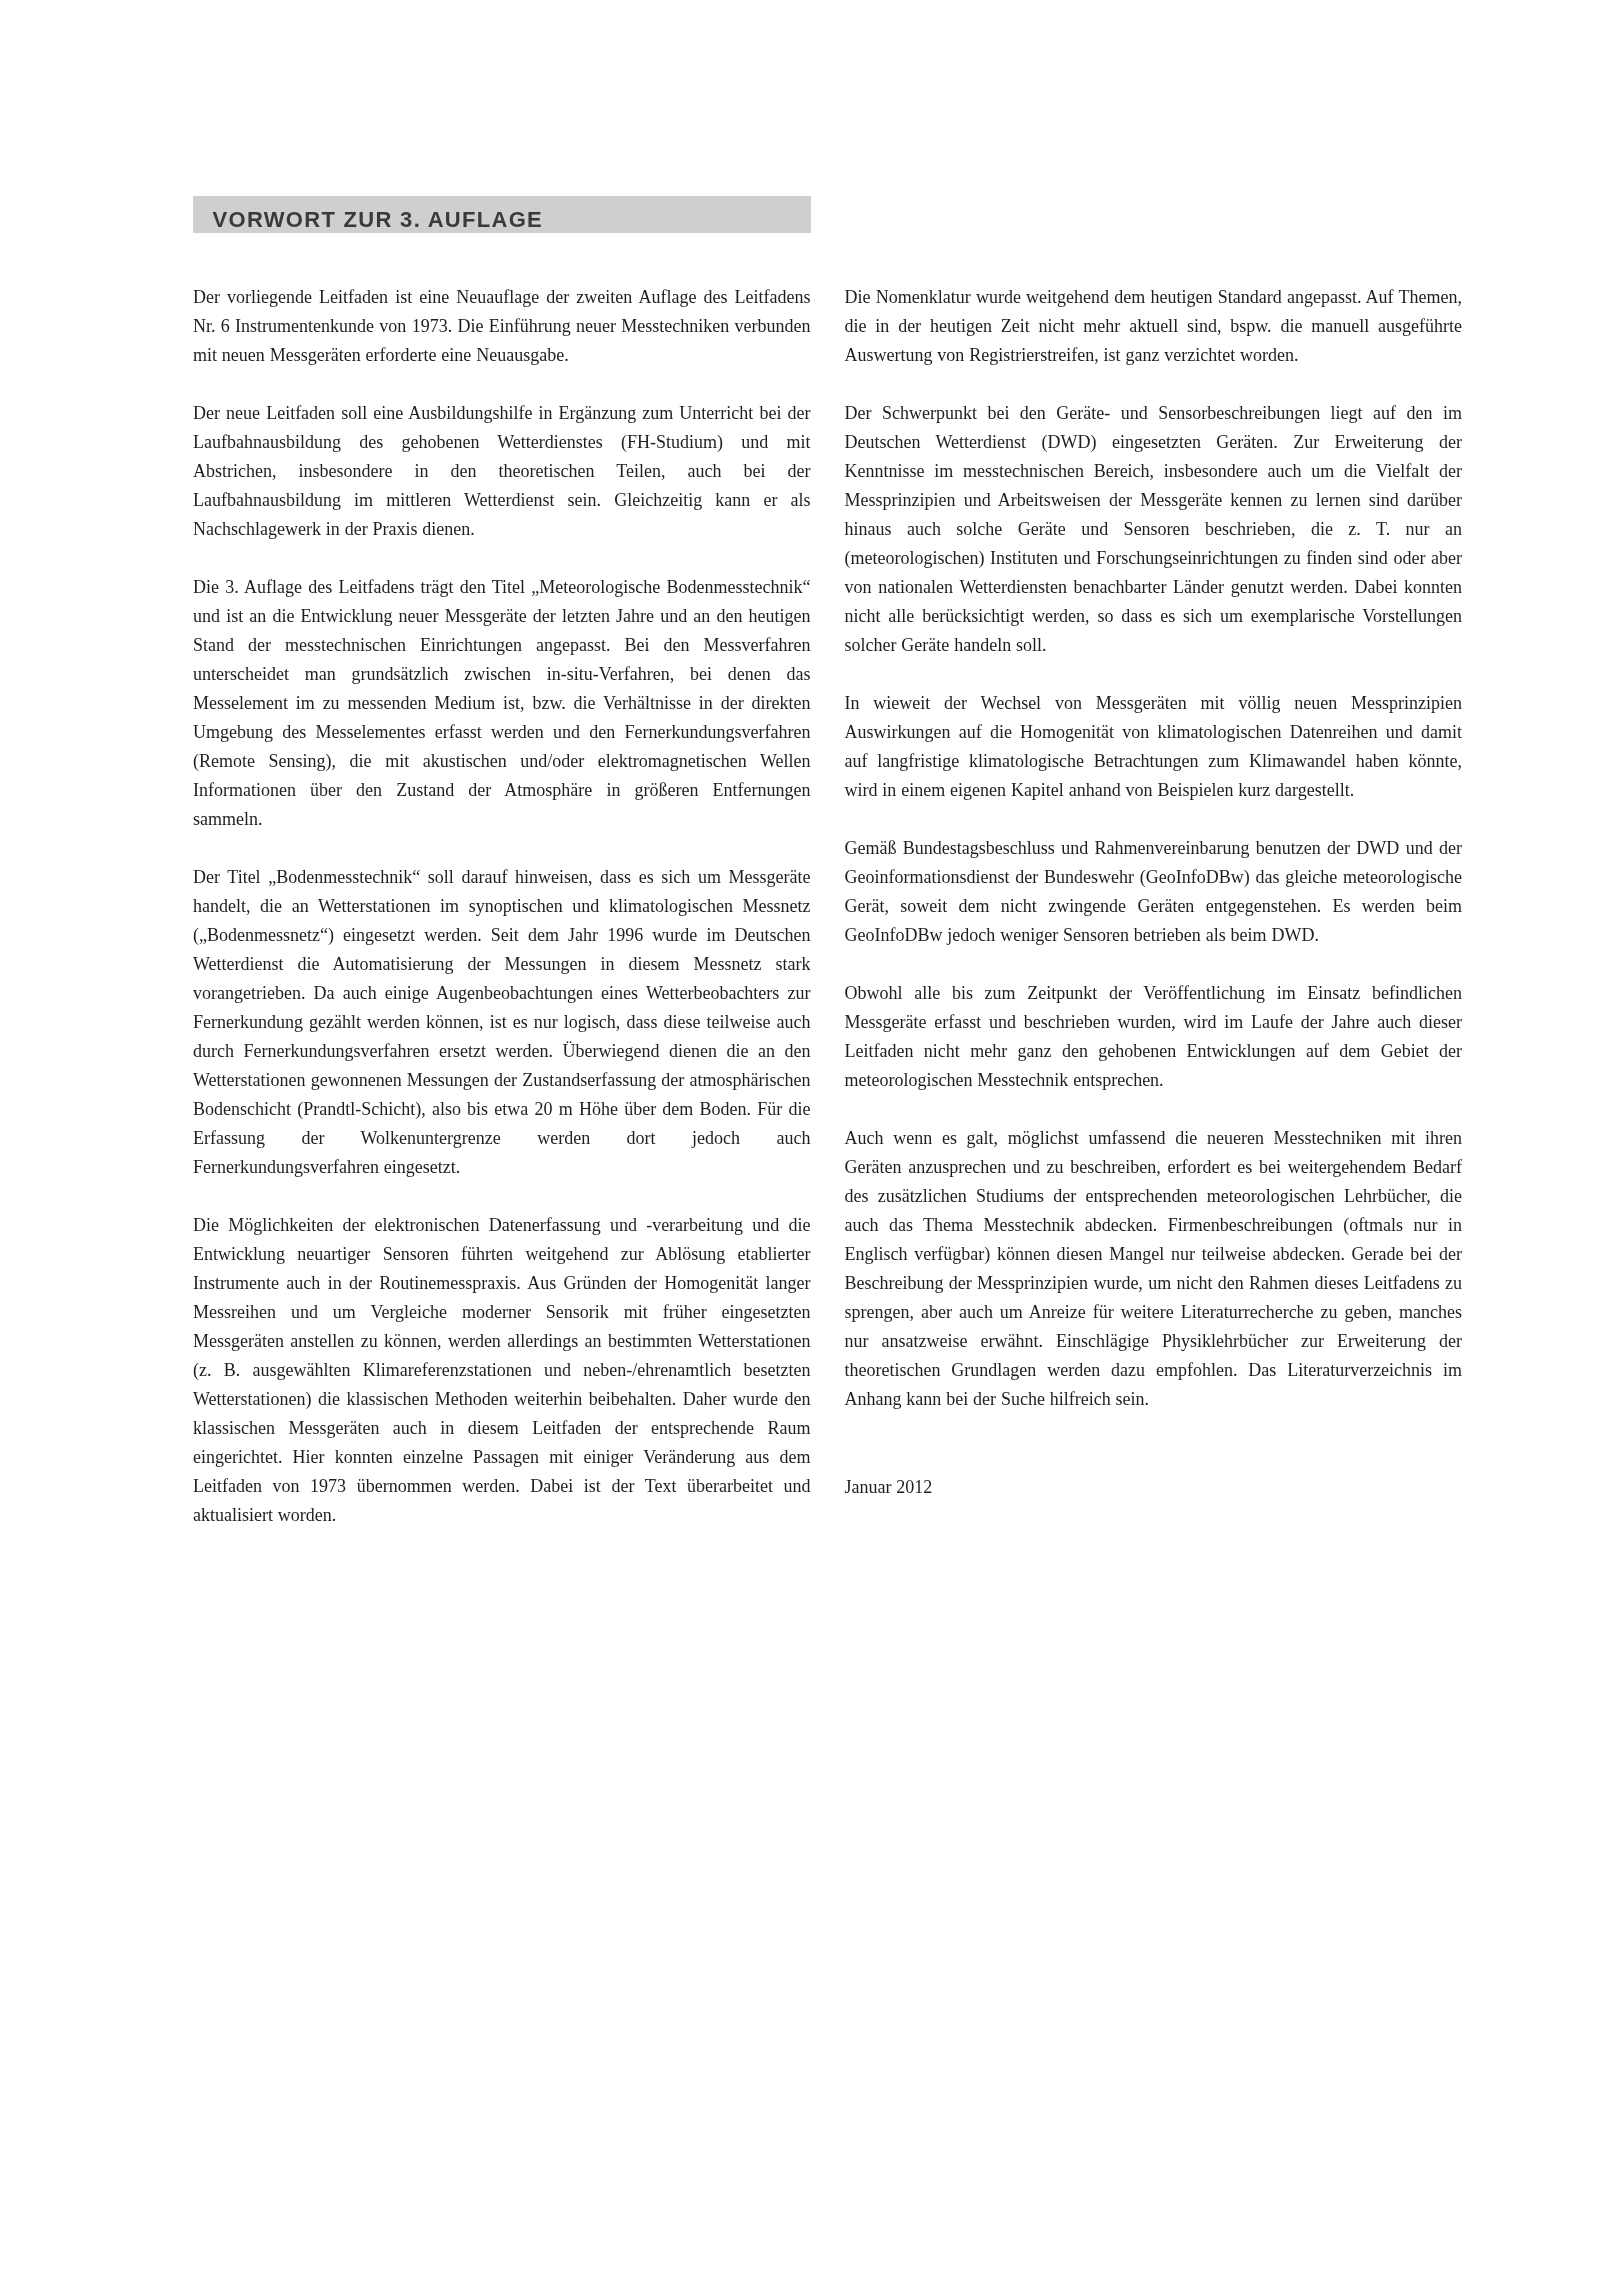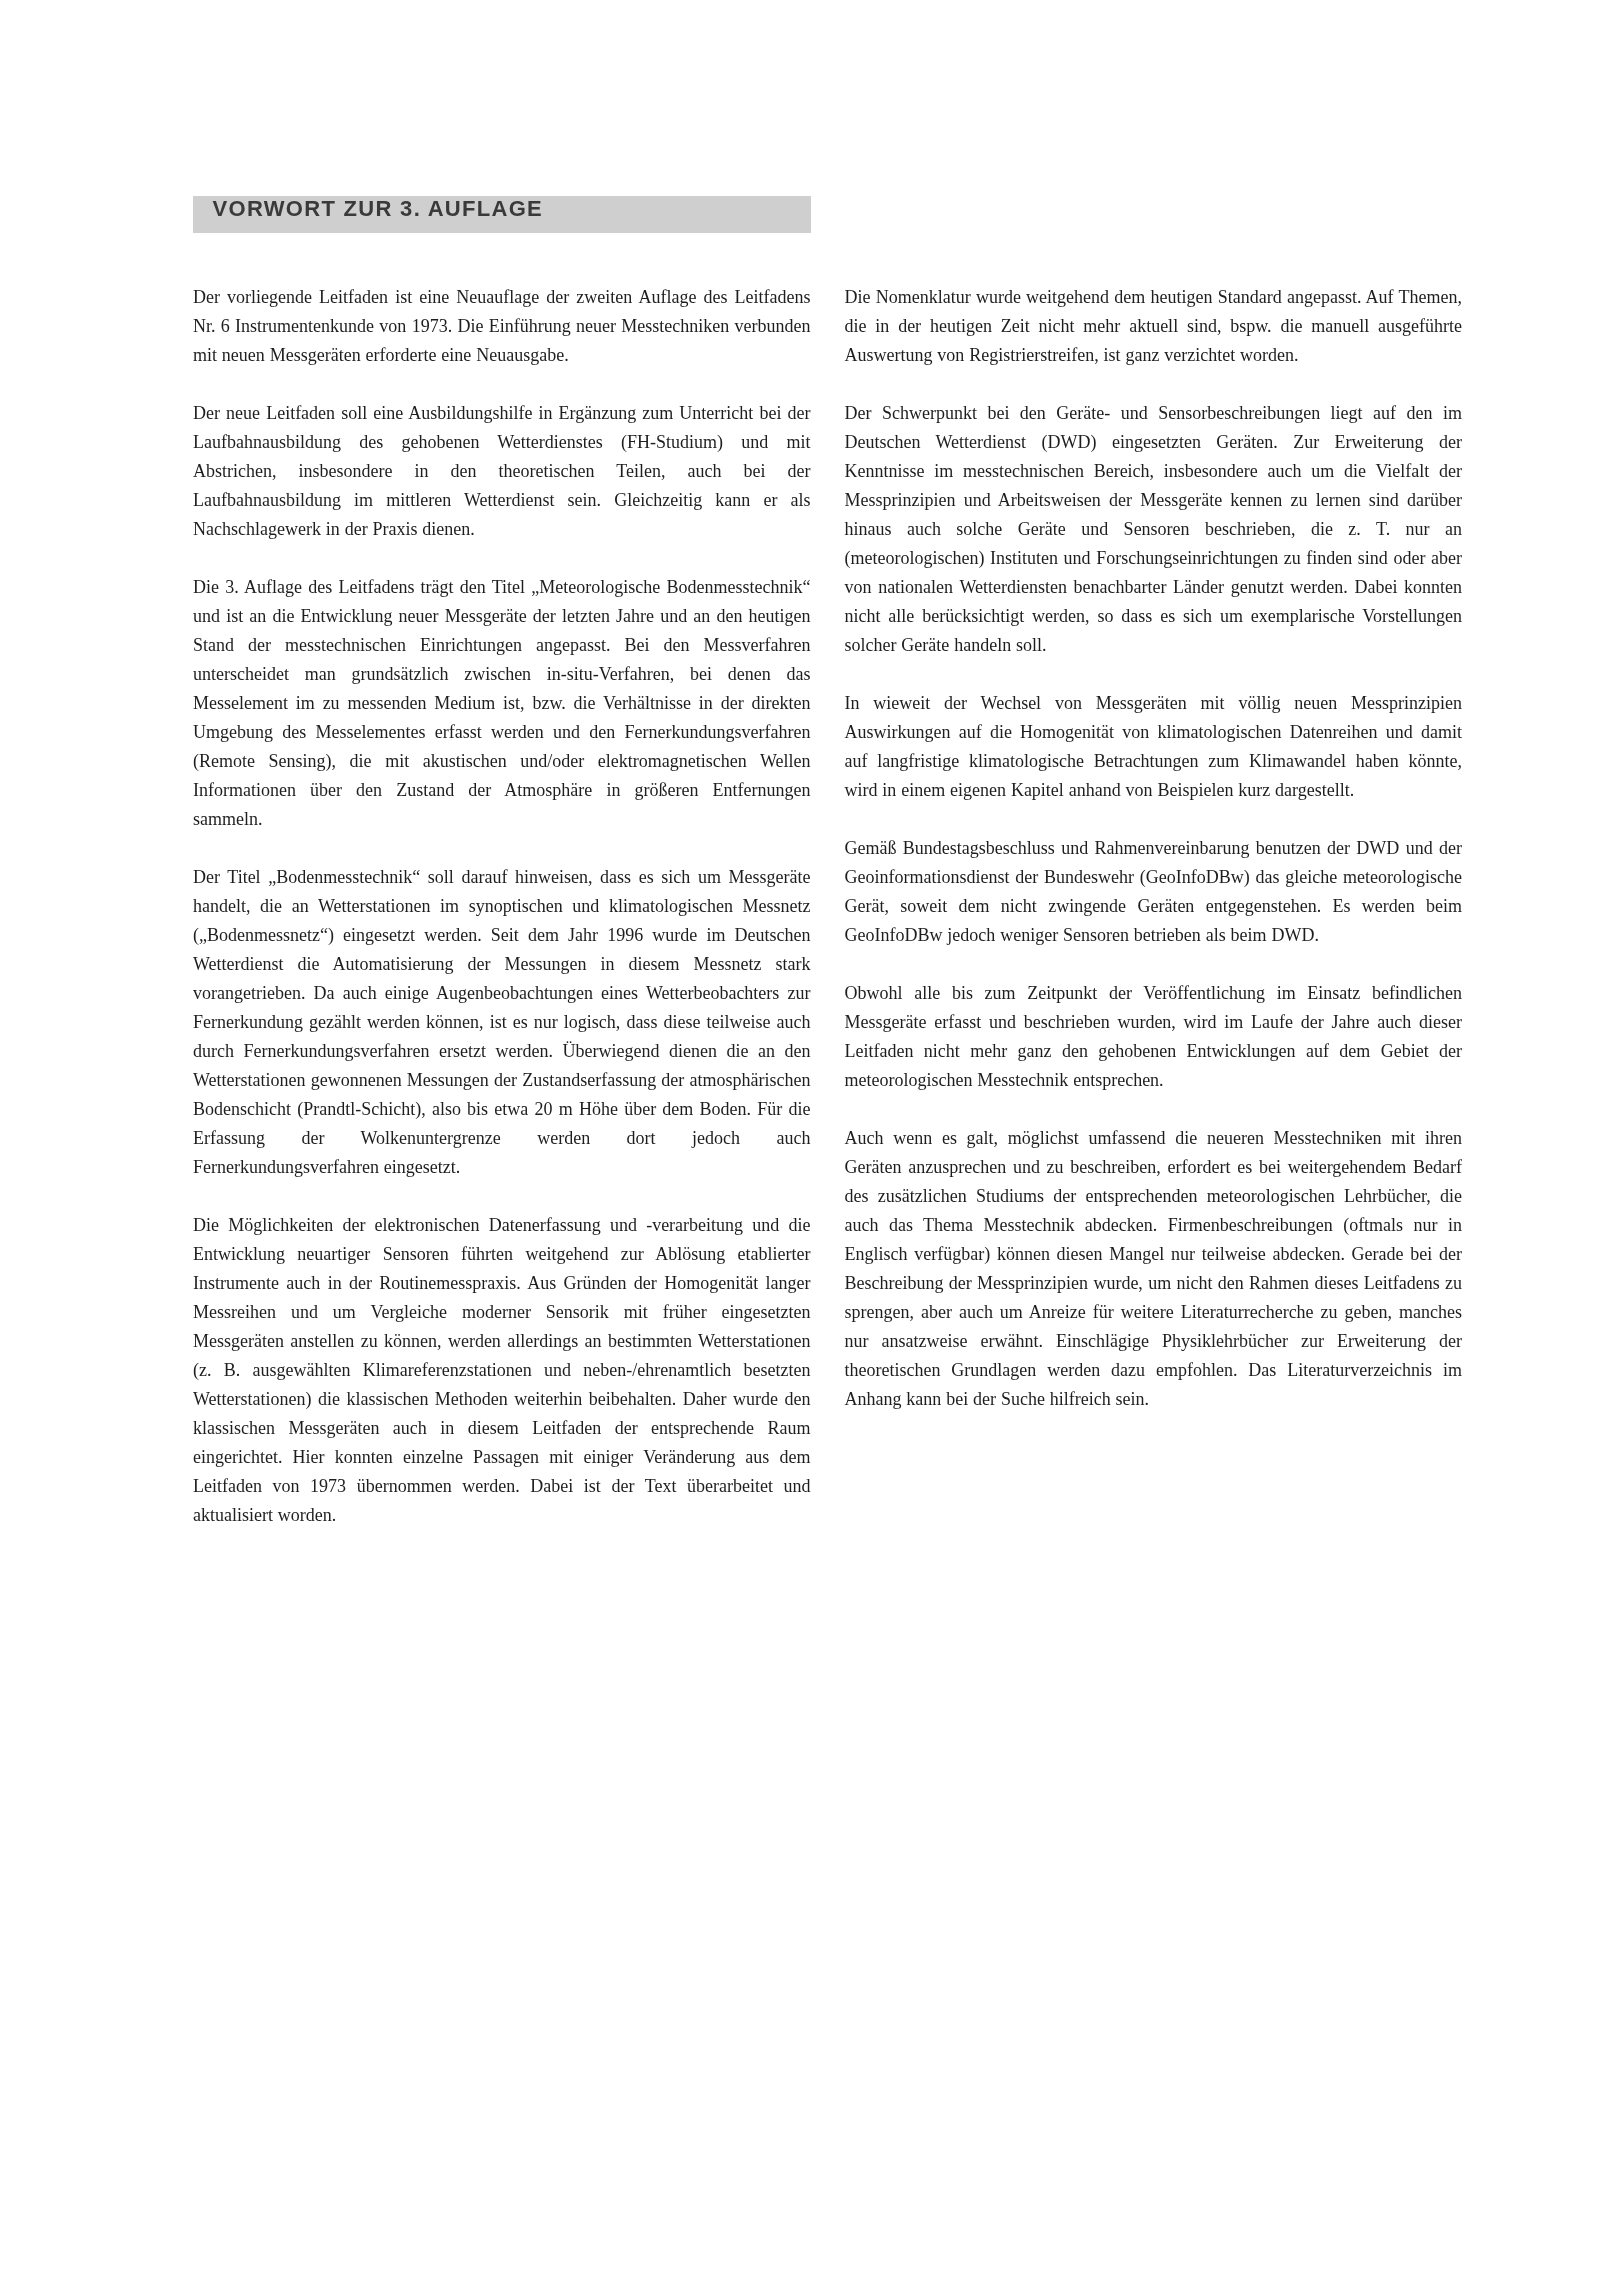--- a/index.html
+++ b/index.html
@@ -23,21 +23,21 @@
     background: #ffffff;
   }
   .header-bar {
     position: absolute;
     left: 193px;
     top: 196px;
     width: 618px;
     height: 37px;
     background: #cfcfcf;
     display: flex;
-    align-items: flex-start;
+    align-items: flex-end;
     box-sizing: border-box;
     padding-left: 19.6px;
   }
   .header-title {
     font-family: "Liberation Sans", "DejaVu Sans", sans-serif;
     font-weight: bold;
     font-size: 22px;
     letter-spacing: 1.3px;
     color: #3a3a3a;
     white-space: nowrap;
@@ -87,18 +87,19 @@
       <p>Die Möglichkeiten der elektronischen Datenerfassung und -verarbeitung und die Entwicklung neuartiger Sensoren führten weitgehend zur Ablösung etablierter Instrumente auch in der Routinemesspraxis. Aus Gründen der Homogenität langer Messreihen und um Vergleiche moderner Sensorik mit früher eingesetzten Messgeräten anstellen zu können, werden allerdings an bestimmten Wetterstationen (z. B. ausgewählten Klimareferenzstationen und neben-/ehrenamtlich besetzten Wetterstationen) die klassischen Methoden weiterhin beibehalten. Daher wurde den klassischen Messgeräten auch in diesem Leitfaden der entsprechende Raum eingerichtet. Hier konnten einzelne Passagen mit einiger Veränderung aus dem Leitfaden von 1973 übernommen werden. Dabei ist der Text überarbeitet und aktualisiert worden.</p>
     </div>
 
     <div class="column">
       <p>Die Nomenklatur wurde weitgehend dem heutigen Standard angepasst. Auf Themen, die in der heutigen Zeit nicht mehr aktuell sind, bspw. die manuell ausgeführte Auswertung von Registrierstreifen, ist ganz verzichtet worden.</p>
       <p>Der Schwerpunkt bei den Geräte- und Sensorbeschreibungen liegt auf den im Deutschen Wetterdienst (DWD) eingesetzten Geräten. Zur Erweiterung der Kenntnisse im messtechnischen Bereich, insbesondere auch um die Vielfalt der Messprinzipien und Arbeitsweisen der Messgeräte kennen zu lernen sind darüber hinaus auch solche Geräte und Sensoren beschrieben, die z. T. nur an (meteorologischen) Instituten und Forschungseinrichtungen zu finden sind oder aber von nationalen Wetterdiensten benachbarter Länder genutzt werden. Dabei konnten nicht alle berücksichtigt werden, so dass es sich um exemplarische Vorstellungen solcher Geräte handeln soll.</p>
       <p>In wieweit der Wechsel von Messgeräten mit völlig neuen Messprinzipien Auswirkungen auf die Homogenität von klimatologischen Datenreihen und damit auf langfristige klimatologische Betrachtungen zum Klimawandel haben könnte, wird in einem eigenen Kapitel anhand von Beispielen kurz dargestellt.</p>
       <p>Gemäß Bundestagsbeschluss und Rahmenvereinbarung benutzen der DWD und der Geoinformationsdienst der Bundeswehr (GeoInfoDBw) das gleiche meteorologische Gerät, soweit dem nicht zwingende Geräten entgegenstehen. Es werden beim GeoInfoDBw jedoch weniger Sensoren betrieben als beim DWD.</p>
       <p>Obwohl alle bis zum Zeitpunkt der Veröffentlichung im Einsatz befindlichen Messgeräte erfasst und beschrieben wurden, wird im Laufe der Jahre auch dieser Leitfaden nicht mehr ganz den gehobenen Entwicklungen auf dem Gebiet der meteorologischen Messtechnik entsprechen.</p>
       <p>Auch wenn es galt, möglichst umfassend die neueren Messtechniken mit ihren Geräten anzusprechen und zu beschreiben, erfordert es bei weitergehendem Bedarf des zusätzlichen Studiums der entsprechenden meteorologischen Lehrbücher, die auch das Thema Messtechnik abdecken. Firmenbeschreibungen (oftmals nur in Englisch verfügbar) können diesen Mangel nur teilweise abdecken. Gerade bei der Beschreibung der Messprinzipien wurde, um nicht den Rahmen dieses Leitfadens zu sprengen, aber auch um Anreize für weitere Literaturrecherche zu geben, manches nur ansatzweise erwähnt. Einschlägige Physiklehrbücher zur Erweiterung der theoretischen Grundlagen werden dazu empfohlen. Das Literaturverzeichnis im Anhang kann bei der Suche hilfreich sein.</p>
+      <p class="date-line">Januar 2012</p>
     </div>
 
   </div>
 
 </div>
 
 
 </body></html>

